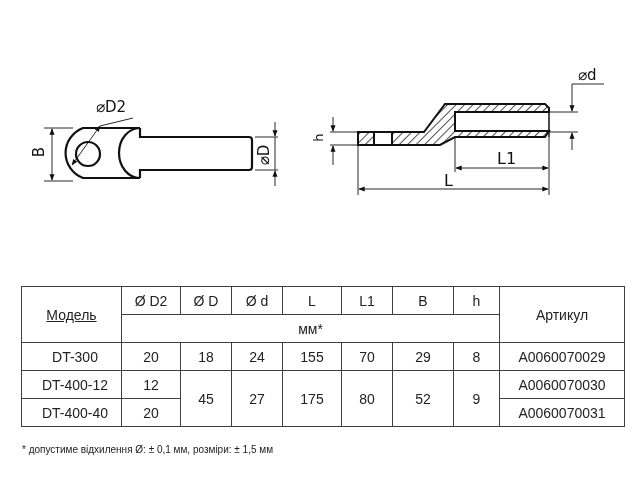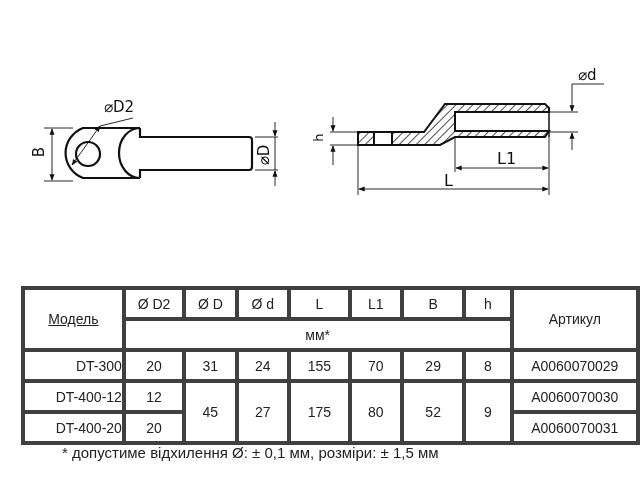--- a/index.html
+++ b/index.html
@@ -1,22 +1,22 @@
 <!DOCTYPE html>
 <html><head>
 <meta charset="utf-8">
 <style>
   html,body{margin:0;padding:0;background:#fff;}
   body{width:640px;height:480px;position:relative;overflow:hidden;font-family:"Liberation Sans",sans-serif;color:#222;}
   .drawing{position:absolute;left:0;top:0;}
   .dim-label{position:absolute;font-family:"DejaVu Sans",sans-serif;font-size:15px;color:#111;}
   table.spec{position:absolute;left:21px;top:286px;border-collapse:collapse;font-size:14px;}
-  table.spec td{border:4px solid #404040;text-align:center;padding:0;height:27px;}
-  table.spec td.left{text-align:right;padding-left:7px;}
-  .footnote{position:absolute;left:22px;top:444px;font-size:15px;color:#222;margin-left:40px;}
+  table.spec td{border:1px solid #404040;text-align:center;padding:0;height:27px;}
+  table.spec td.left{text-align:center;padding-left:7px;}
+  .footnote{position:absolute;left:22px;top:444px;font-size:10px;color:#222;}
 </style>
 </head>
 <body>
 
 <svg class="drawing" width="640" height="280" viewBox="0 0 640 280" xmlns="http://www.w3.org/2000/svg">
   <defs>
     <pattern id="hatch" patternUnits="userSpaceOnUse" width="6" height="6" patternTransform="rotate(45)">
       <line x1="0" y1="0" x2="0" y2="6" stroke="#222" stroke-width="1.6"></line>
     </pattern>
     <marker id="arr" viewBox="0 0 10 10" refX="9" refY="5" markerWidth="7" markerHeight="7" orient="auto-start-reverse">
@@ -69,21 +69,21 @@
     <line x1="455" y1="137" x2="455" y2="172" stroke-width="0.9"></line>
     <line x1="549" y1="137" x2="549" y2="195" stroke-width="0.9"></line>
     <line x1="456" y1="168" x2="548" y2="168" stroke-width="0.9" marker-start="url(#arr)" marker-end="url(#arr)"></line>
 
     <line x1="358" y1="145" x2="358" y2="195" stroke-width="0.9"></line>
     <line x1="359" y1="189" x2="548" y2="189" stroke-width="0.9" marker-start="url(#arr)" marker-end="url(#arr)"></line>
   </g>
 </svg>
 
 <div class="dim-label" style="left:34px;top:143px;transform:rotate(-90deg);">B</div>
-<div class="dim-label" style="left:104px;top:98px;">⌀D2</div>
+<div class="dim-label" style="left:96px;top:98px;">⌀D2</div>
 <div class="dim-label" style="left:254px;top:146px;transform:rotate(-90deg);">⌀D</div>
 <div class="dim-label" style="left:314px;top:130px;transform:rotate(-90deg);font-size:13px;">h</div>
 <div class="dim-label" style="left:578px;top:66px;">⌀d</div>
 <div class="dim-label" style="left:497px;top:149px;font-size:16px;">L1</div>
 <div class="dim-label" style="left:444px;top:171px;font-size:16px;">L</div>
 
 <table class="spec">
   <tbody>
       <tr>
     <td rowspan="2" style="width:99px;text-decoration:underline;">Модель</td>
@@ -95,40 +95,40 @@
     <td style="width:60px;">B</td>
     <td style="width:45px;">h</td>
     <td rowspan="2" style="width:124px;">Артикул</td>
   </tr>
   <tr>
     <td colspan="7">мм*</td>
   </tr>
   <tr>
     <td class="left">DT-300</td>
     <td>20</td>
-    <td>31</td>
+    <td>18</td>
     <td>24</td>
     <td>155</td>
     <td>70</td>
     <td>29</td>
     <td>8</td>
     <td>A0060070029</td>
   </tr>
   <tr>
     <td class="left">DT-400-12</td>
     <td>12</td>
     <td rowspan="2">45</td>
     <td rowspan="2">27</td>
     <td rowspan="2">175</td>
     <td rowspan="2">80</td>
     <td rowspan="2">52</td>
     <td rowspan="2">9</td>
     <td>A0060070030</td>
   </tr>
   <tr>
-    <td class="left">DT-400-20</td>
+    <td class="left">DT-400-40</td>
     <td>20</td>
     <td>A0060070031</td>
   </tr>
 </tbody>
   </table>
 
 <div class="footnote">* допустиме відхилення Ø: ± 0,1 мм, розміри: ± 1,5 мм</div>
 
 </body></html>

